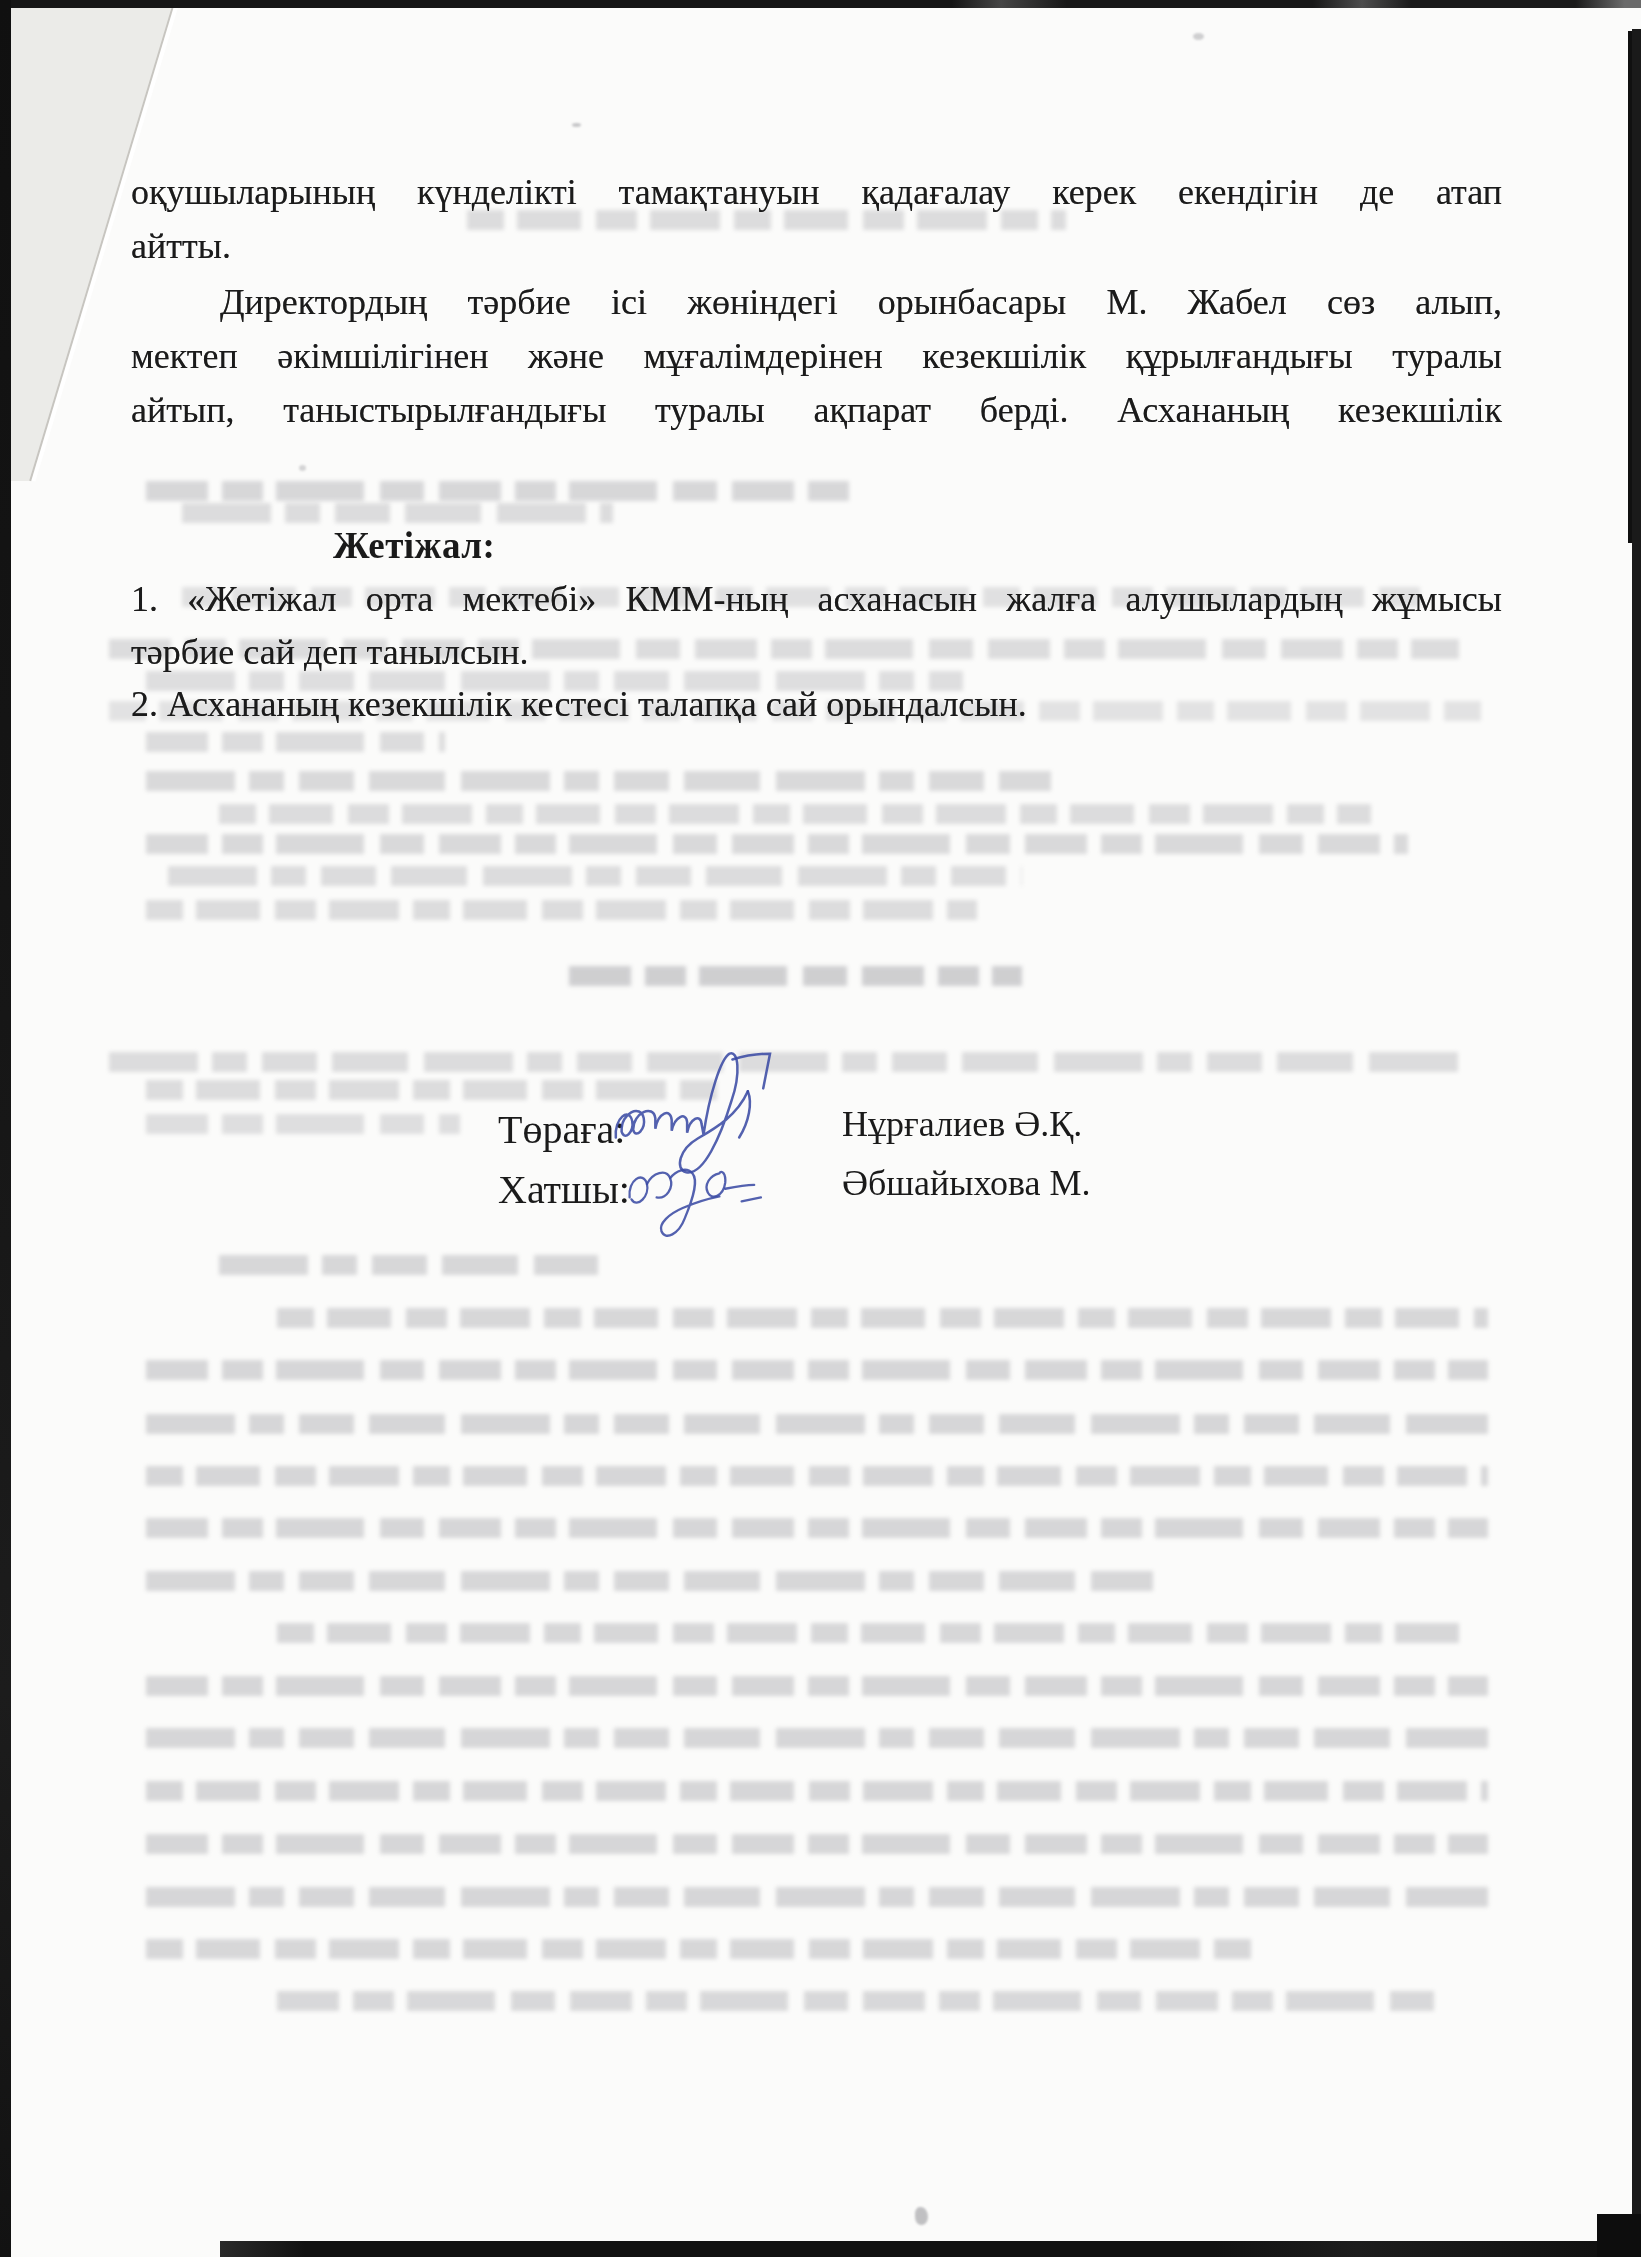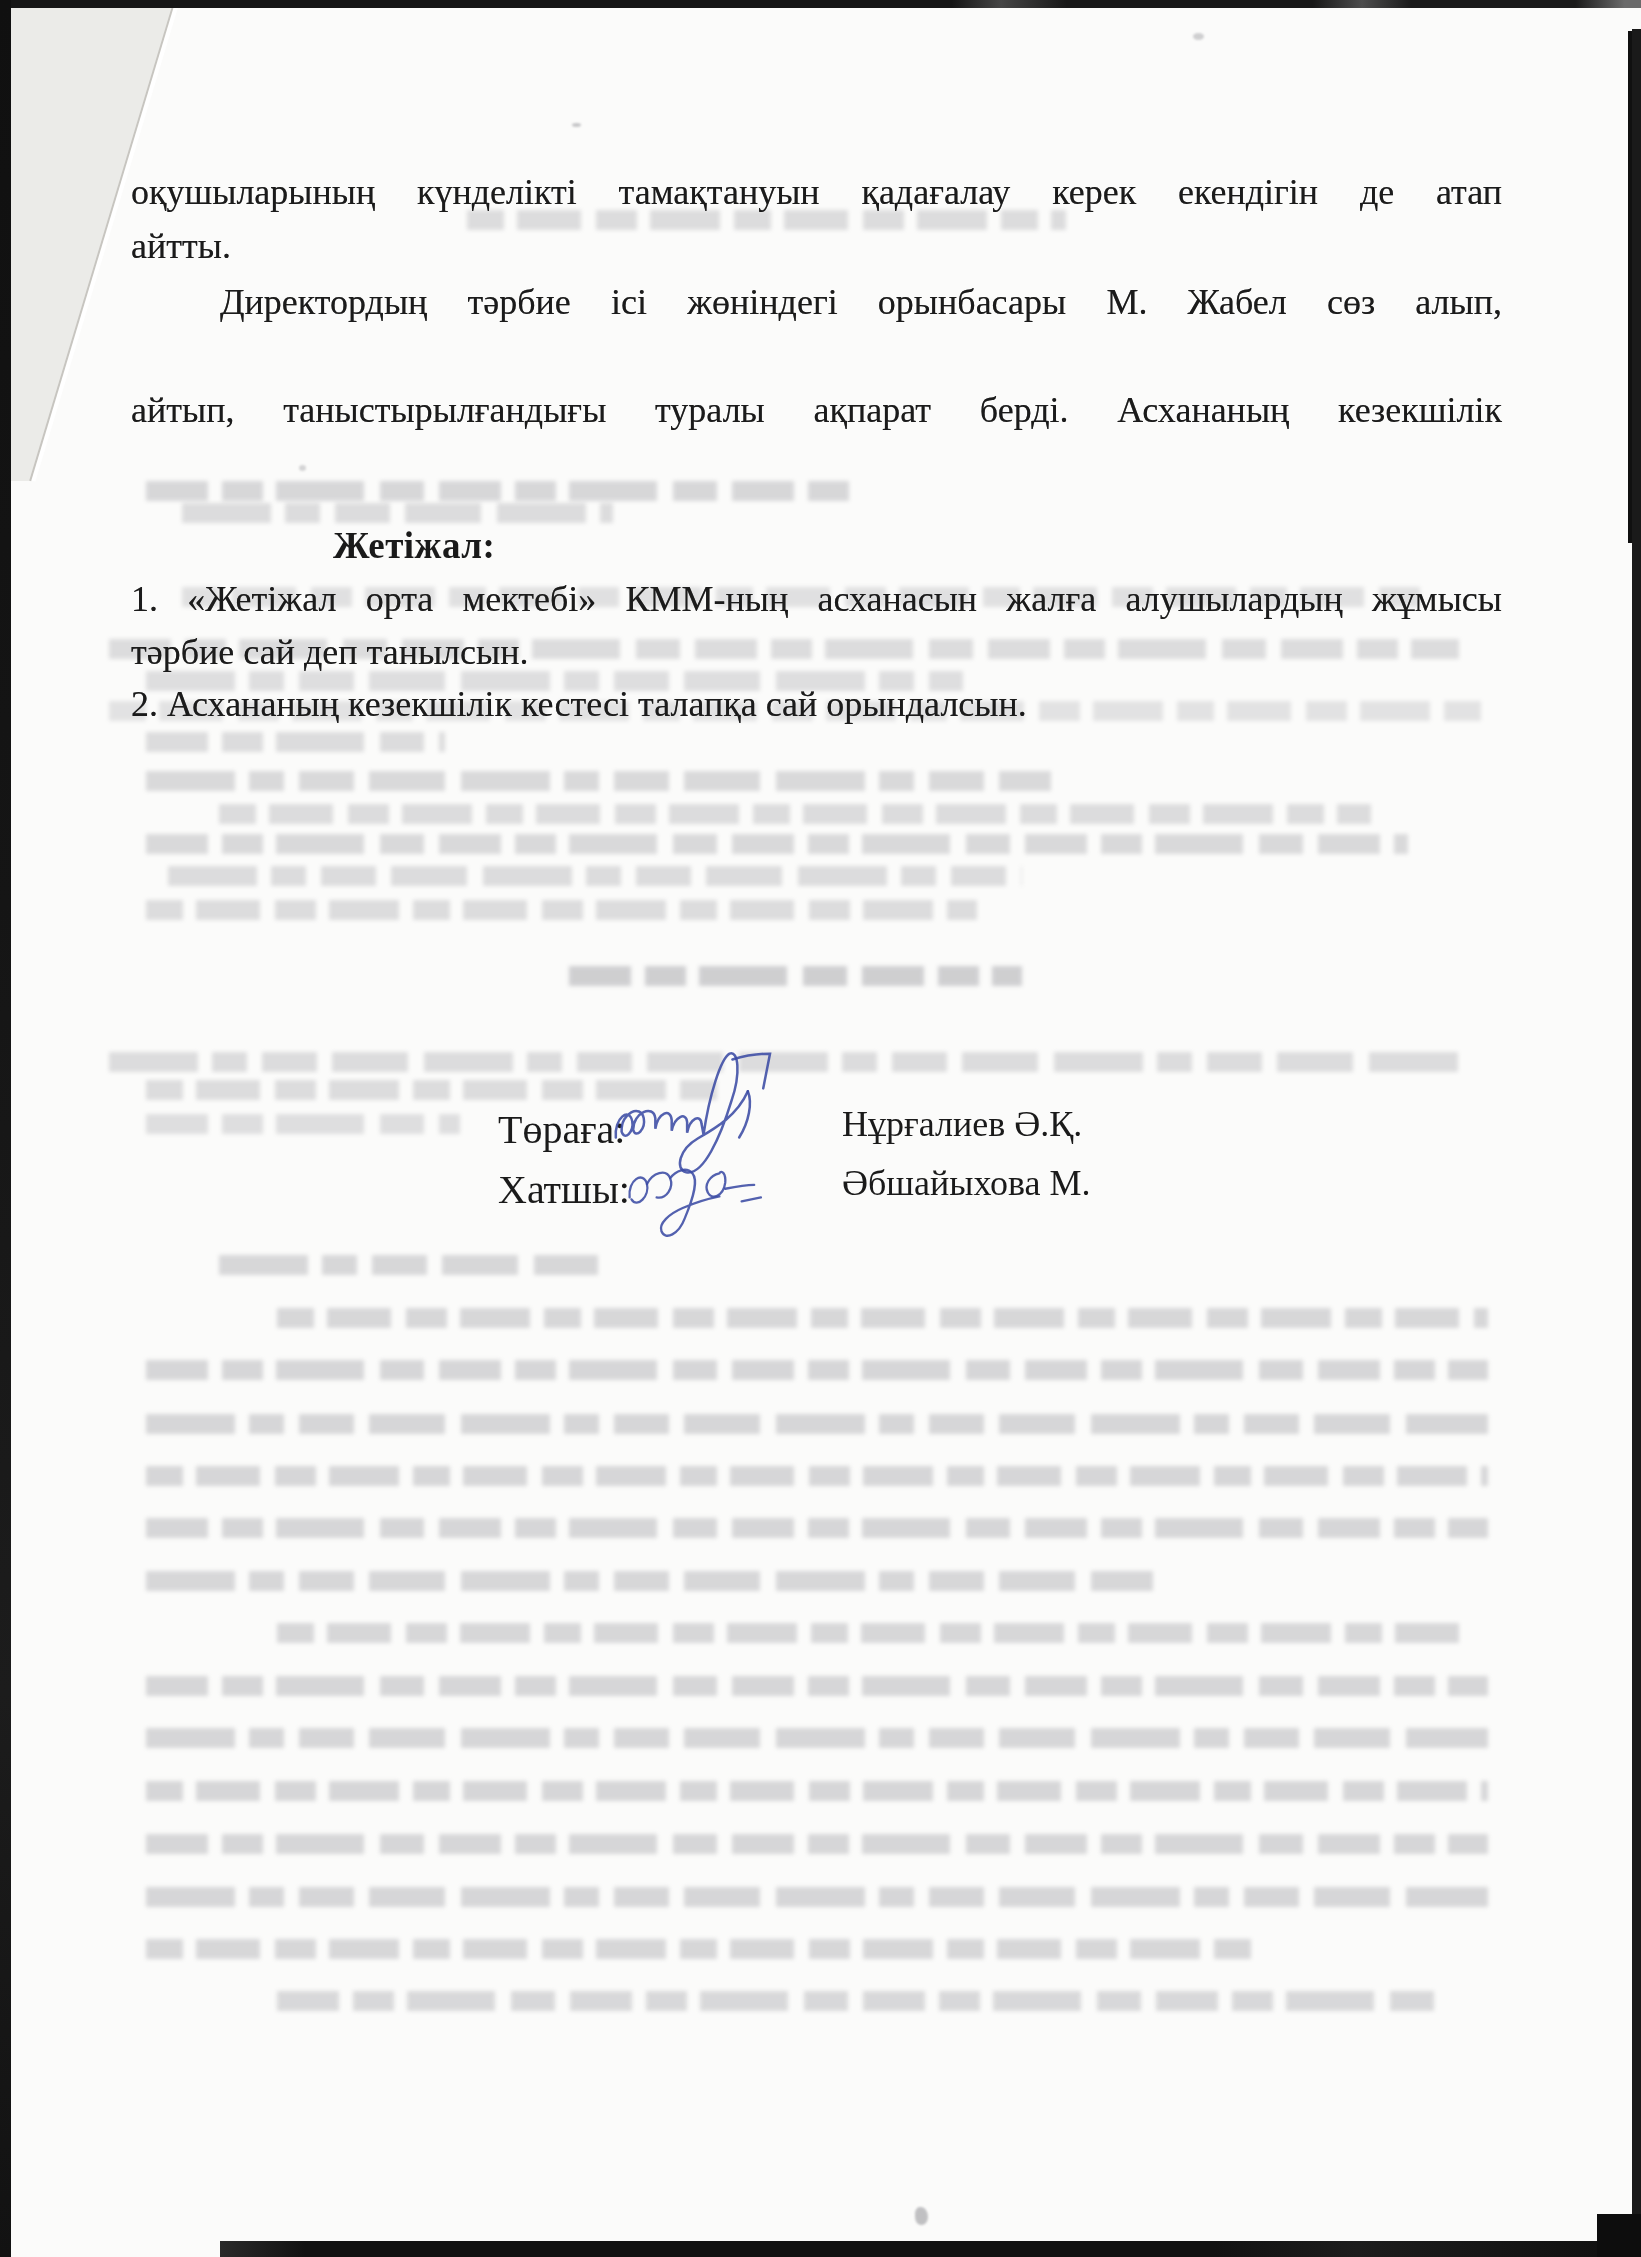--- a/index.html
+++ b/index.html
@@ -94,20 +94,21 @@
   <div class="speck" style="left:1193px;top:33px;width:10.6px;height:6.8px;opacity:.45"></div>
   <div class="speck" style="left:299px;top:465px;width:6.8px;height:5.8px;opacity:.4"></div>
   <div class="speck" style="left:915px;top:2207px;width:12.6px;height:18.3px;opacity:.6;border-radius:40% 60% 50% 50%"></div>
 
   <div class="content">
 
     <div class="line just" style="top:170px">оқушыларының күнделікті тамақтануын қадағалау керек екендігін де атап</div>
     <div class="line just indent" style="top:280px">Директордың тәрбие ісі жөніндегі орынбасары М. Жабел сөз алып,</div>
 
     <div class="line" style="top:224px">айтты.</div>
+    <div class="line just" style="top:334px">мектеп әкімшілігінен және мұғалімдерінен кезекшілік құрылғандығы туралы</div>
     <div class="line just" style="top:388px">айтып, таныстырылғандығы туралы ақпарат берді. Асхананың кезекшілік</div>
 
     <div class="heading" style="top:524px">Жетіжал:</div>
 
     <div class="line just" style="top:577px">1. «Жетіжал орта мектебі» КММ-ның асханасын жалға алушылардың жұмысы</div>
     <div class="line" style="top:630px">тәрбие сай деп танылсын.</div>
     <div class="line" style="top:682px">2. Асхананың кезекшілік кестесі талапқа сай орындалсын.</div>
 
     <div class="sig-label" style="top:1106px">Төраға:</div>
     <div class="sig-name" style="top:1103px">Нұрғалиев Ә.Қ.</div>

